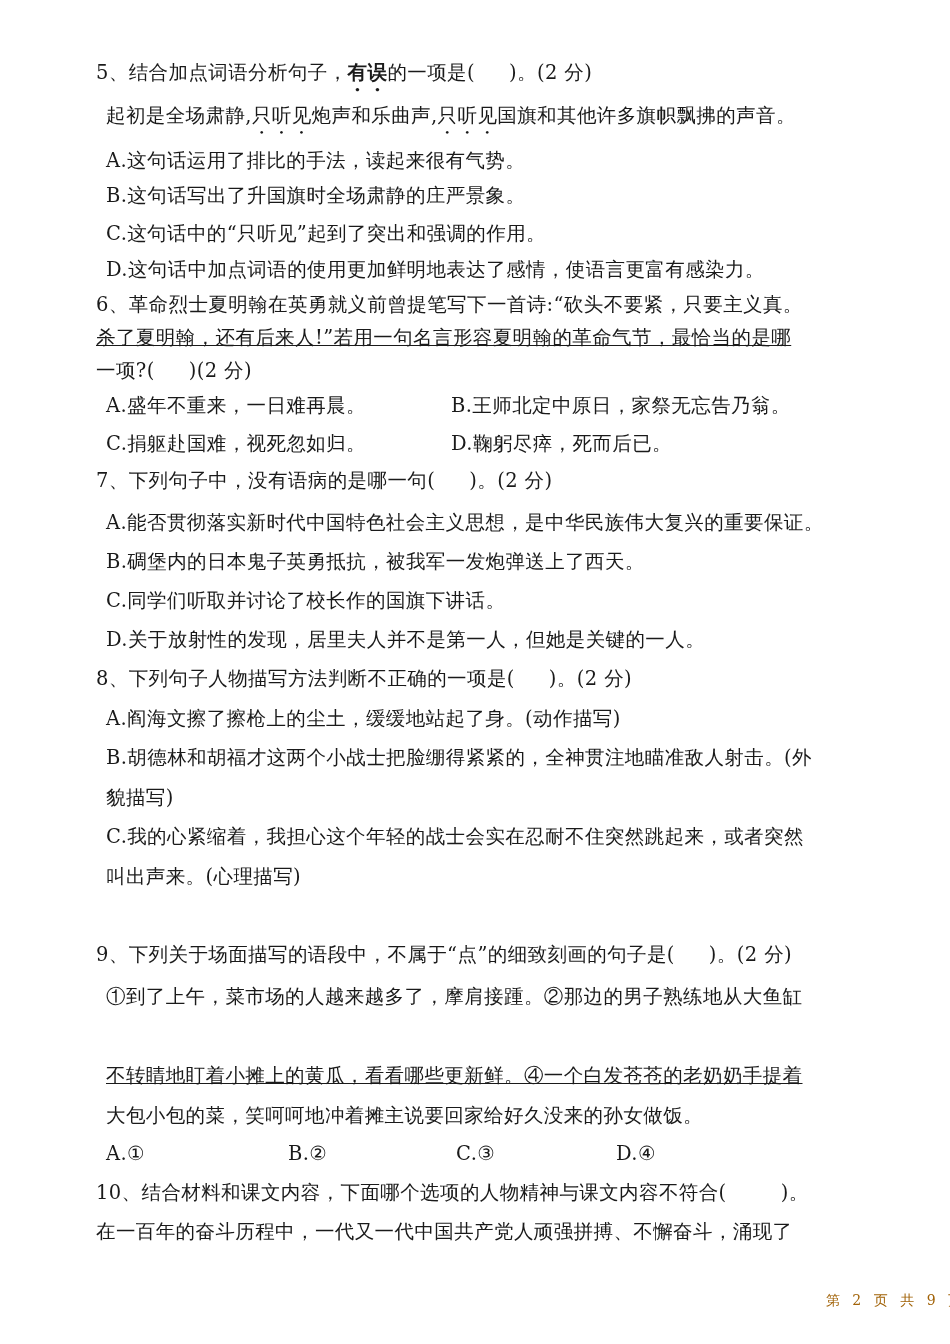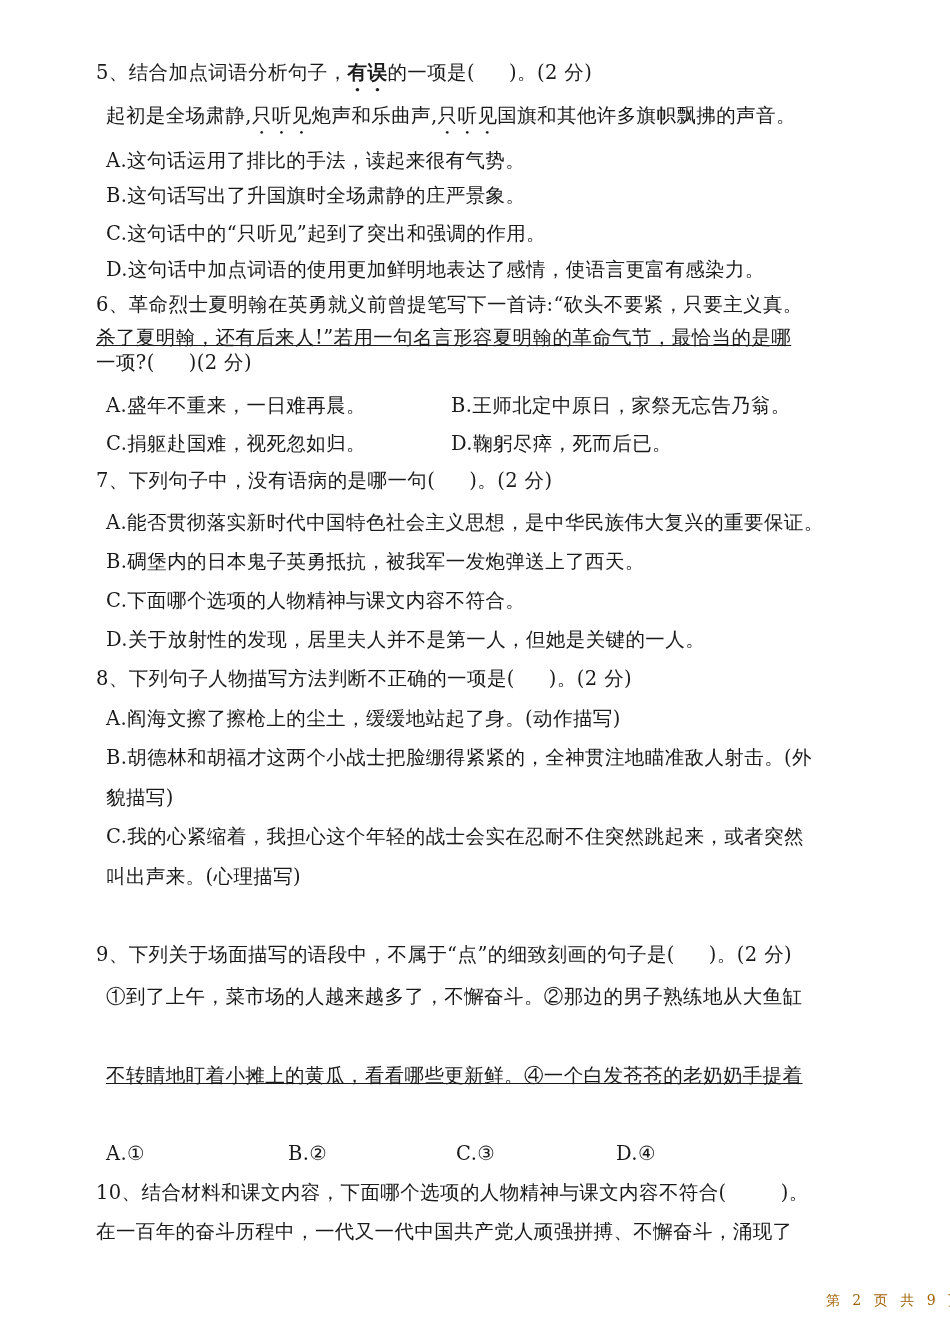--- a/index.html
+++ b/index.html
@@ -33,46 +33,47 @@
 
   <div class="line ind" style="top:148px;">A.这句话运用了排比的手法，读起来很有气势。</div>
 
   <div class="line" style="top:103px; left:90px;"><span>起初是全场肃静,</span><span class="em">只听见</span><span>炮声和乐曲声,</span><span class="em">只听见</span><span>国旗和其他许多旗帜飘拂的声音。</span></div>
   <div class="line ind" style="top:183px;">B.这句话写出了升国旗时全场肃静的庄严景象。</div>
   <div class="line ind" style="top:221px;">C.这句话中的“只听见”起到了突出和强调的作用。</div>
   <div class="line ind" style="top:257px;">D.这句话中加点词语的使用更加鲜明地表达了感情，使语言更富有感染力。</div>
 
   <div class="line" style="top:292px;">6、革命烈士夏明翰在英勇就义前曾提笔写下一首诗:“砍头不要紧，只要主义真。</div>
   <div class="line" style="top:325px;text-decoration:underline;">杀了夏明翰，还有后来人!”若用一句名言形容夏明翰的革命气节，最恰当的是哪</div>
-  <div class="line" style="top:350px;"><span>一项?(</span><span class="blank"></span><span>)(2 分)</span></div>
+  <div class="line" style="top:358px;"><span>一项?(</span><span class="blank"></span><span>)(2 分)</span></div>
   <div class="line ind" style="top:393px; width:800px;">
     <span class="col" style="left:0;">A.盛年不重来，一日难再晨。</span>
     <span class="col" style="left:345px;">B.王师北定中原日，家祭无忘告乃翁。</span>
   </div>
   <div class="line ind" style="top:431px; width:800px;">
     <span class="col" style="left:0;">C.捐躯赴国难，视死忽如归。</span>
     <span class="col" style="left:345px;">D.鞠躬尽瘁，死而后已。</span>
   </div>
 
   <div class="line" style="top:468px;"><span>7、下列句子中，没有语病的是哪一句(</span><span class="blank"></span><span>)。(2 分)</span></div>
   <div class="line ind" style="top:510px;">A.能否贯彻落实新时代中国特色社会主义思想，是中华民族伟大复兴的重要保证。</div>
   <div class="line ind" style="top:549px;">B.碉堡内的日本鬼子英勇抵抗，被我军一发炮弹送上了西天。</div>
-  <div class="line ind" style="top:588px;">C.下面哪个选项的人物精神与课文内容不符合。</div>
+  <div class="line ind" style="top:588px;">C.同学们听取并讨论了校长作的国旗下讲话。</div>
   <div class="line ind" style="top:627px;">D.关于放射性的发现，居里夫人并不是第一人，但她是关键的一人。</div>
 
   <div class="line" style="top:666px;"><span>8、下列句子人物描写方法判断不正确的一项是(</span><span class="blank"></span><span>)。(2 分)</span></div>
   <div class="line ind" style="top:706px;">A.阎海文擦了擦枪上的尘土，缓缓地站起了身。(动作描写)</div>
   <div class="line ind" style="top:745px;">B.胡德林和胡福才这两个小战士把脸绷得紧紧的，全神贯注地瞄准敌人射击。(外</div>
   <div class="line ind" style="top:785px;">貌描写)</div>
   <div class="line ind" style="top:824px;">C.我的心紧缩着，我担心这个年轻的战士会实在忍耐不住突然跳起来，或者突然</div>
   <div class="line ind" style="top:864px;">叫出声来。(心理描写)</div>
 
   <div class="line" style="top:942px;"><span>9、下列关于场面描写的语段中，不属于“点”的细致刻画的句子是(</span><span class="blank"></span><span>)。(2 分)</span></div>
-  <div class="line ind" style="top:984px;">①到了上午，菜市场的人越来越多了，不懈奋斗。②那边的男子熟练地从大鱼缸</div>
+  <div class="line ind" style="top:984px;">①到了上午，菜市场的人越来越多了，摩肩接踵。②那边的男子熟练地从大鱼缸</div>
   <div class="line ind" style="top:1063px;text-decoration:underline;">不转睛地盯着小摊上的黄瓜，看看哪些更新鲜。④一个白发苍苍的老奶奶手提着</div>
+  <div class="line ind" style="top:1103px;">大包小包的菜，笑呵呵地冲着摊主说要回家给好久没来的孙女做饭。</div>
   <div class="line ind" style="top:1141px; width:800px;">
     <span class="col" style="left:0;">A.①</span>
     <span class="col" style="left:182px;">B.②</span>
     <span class="col" style="left:350px;">C.③</span>
     <span class="col" style="left:510px;">D.④</span>
   </div>
 
   <div class="line" style="top:1180px;"><span>10、结合材料和课文内容，下面哪个选项的人物精神与课文内容不符合(</span><span class="blank-wide"></span><span>)。</span></div>
   <div class="line" style="top:1219px;">在一百年的奋斗历程中，一代又一代中国共产党人顽强拼搏、不懈奋斗，涌现了</div>
 

